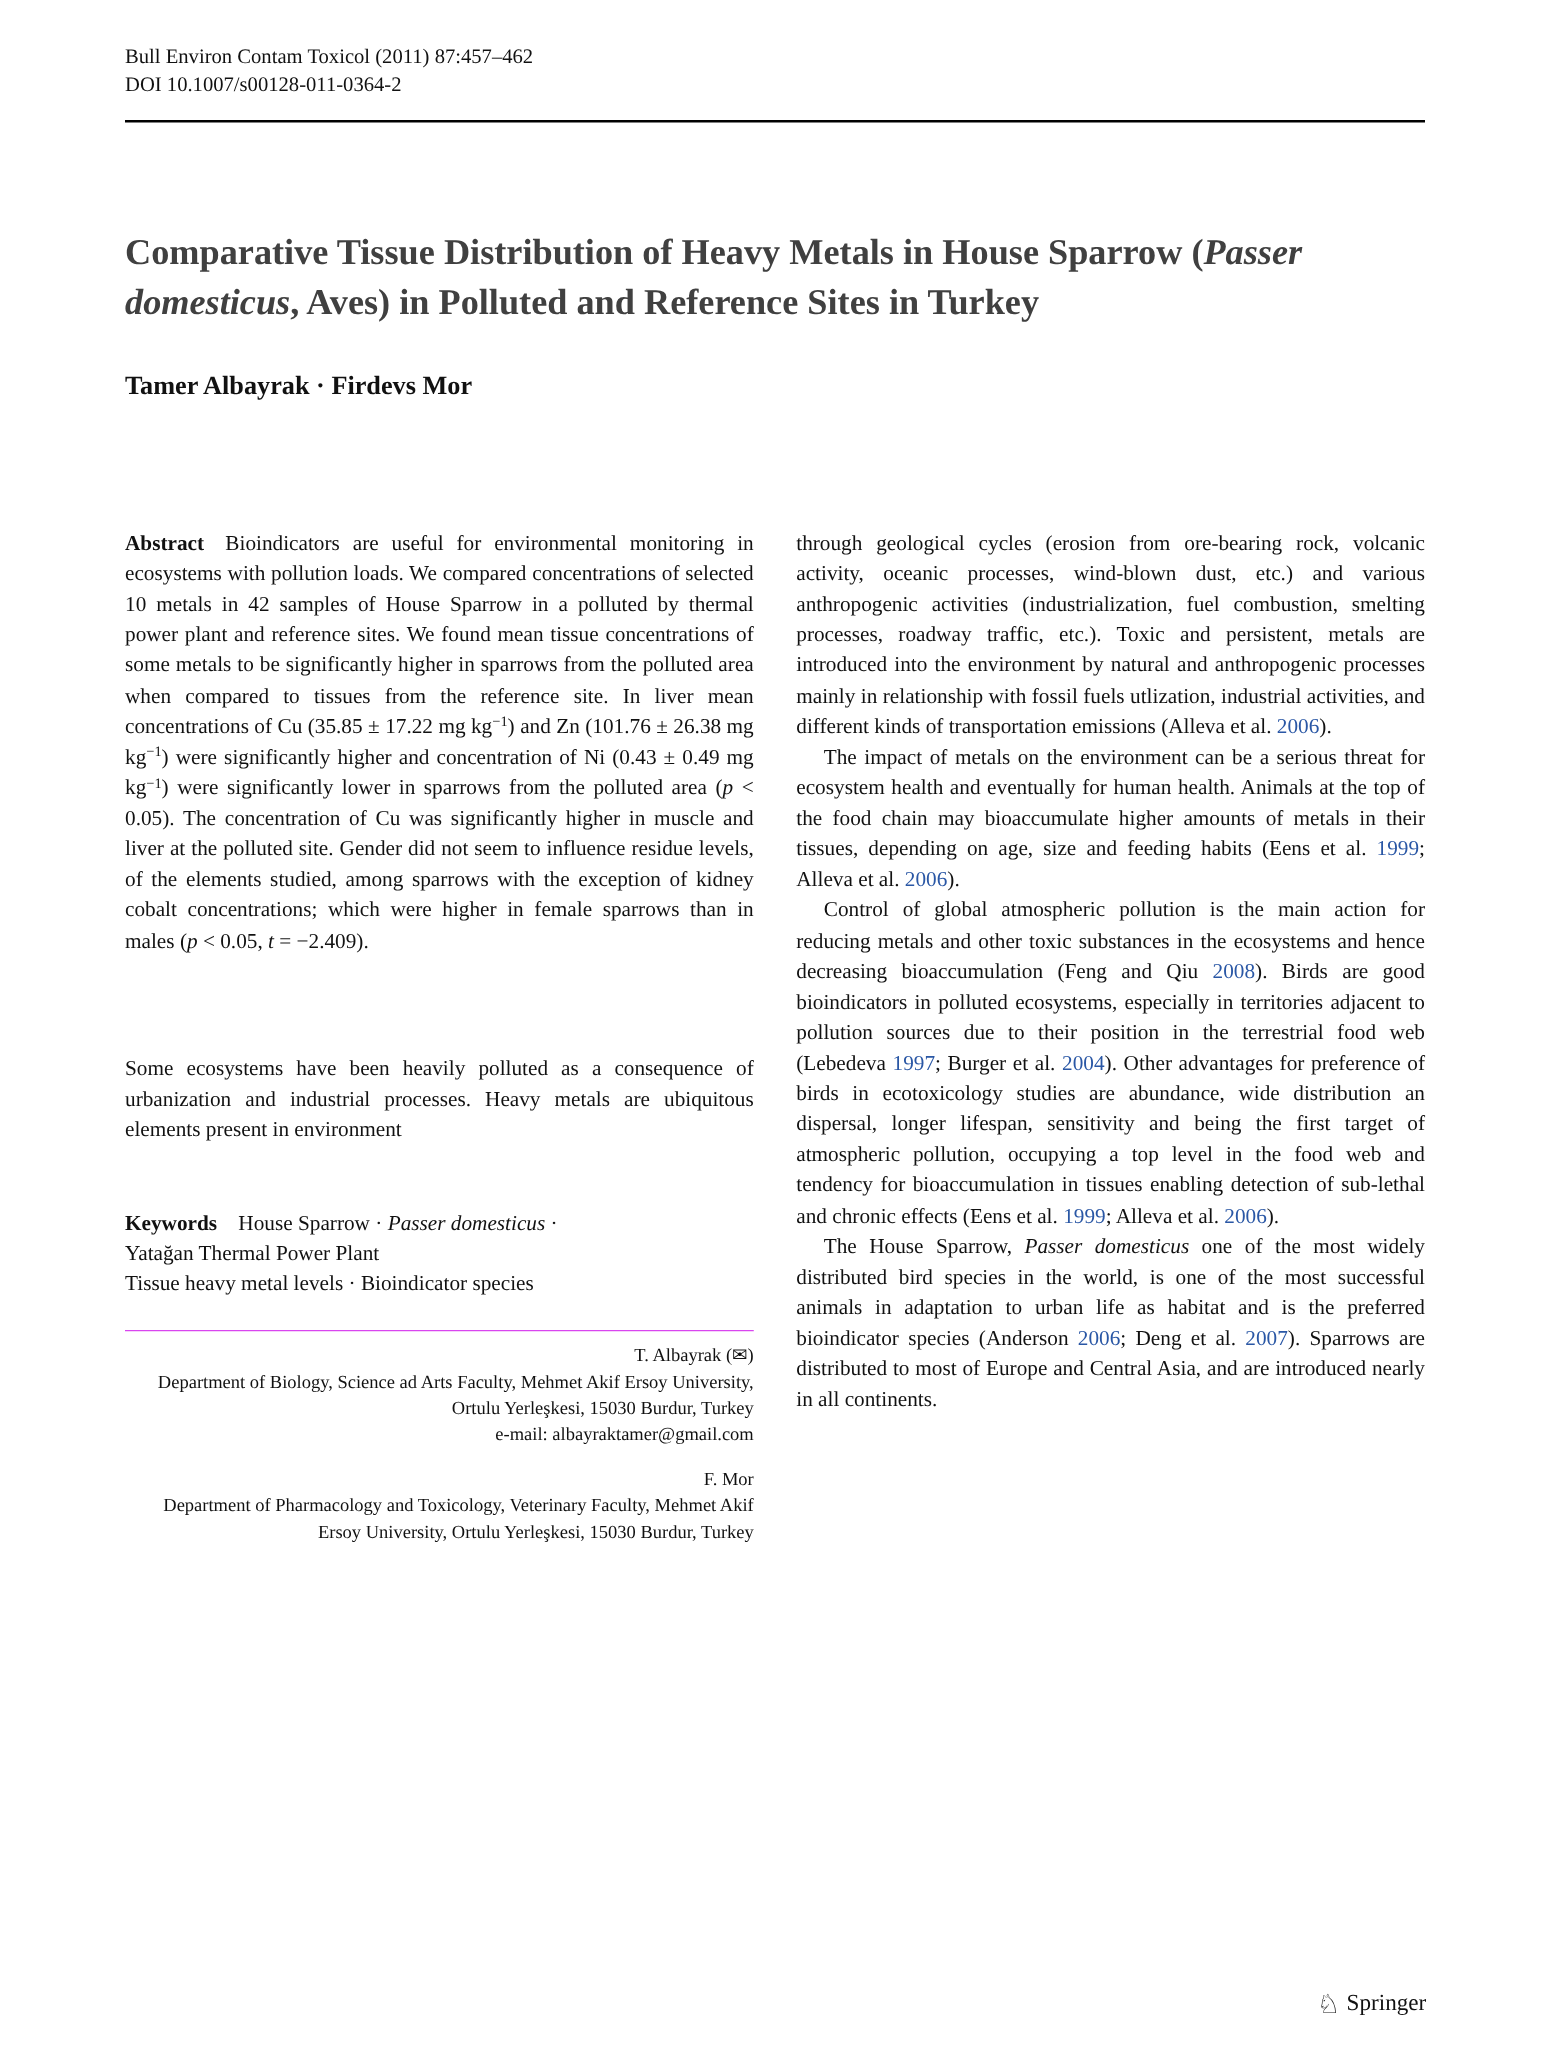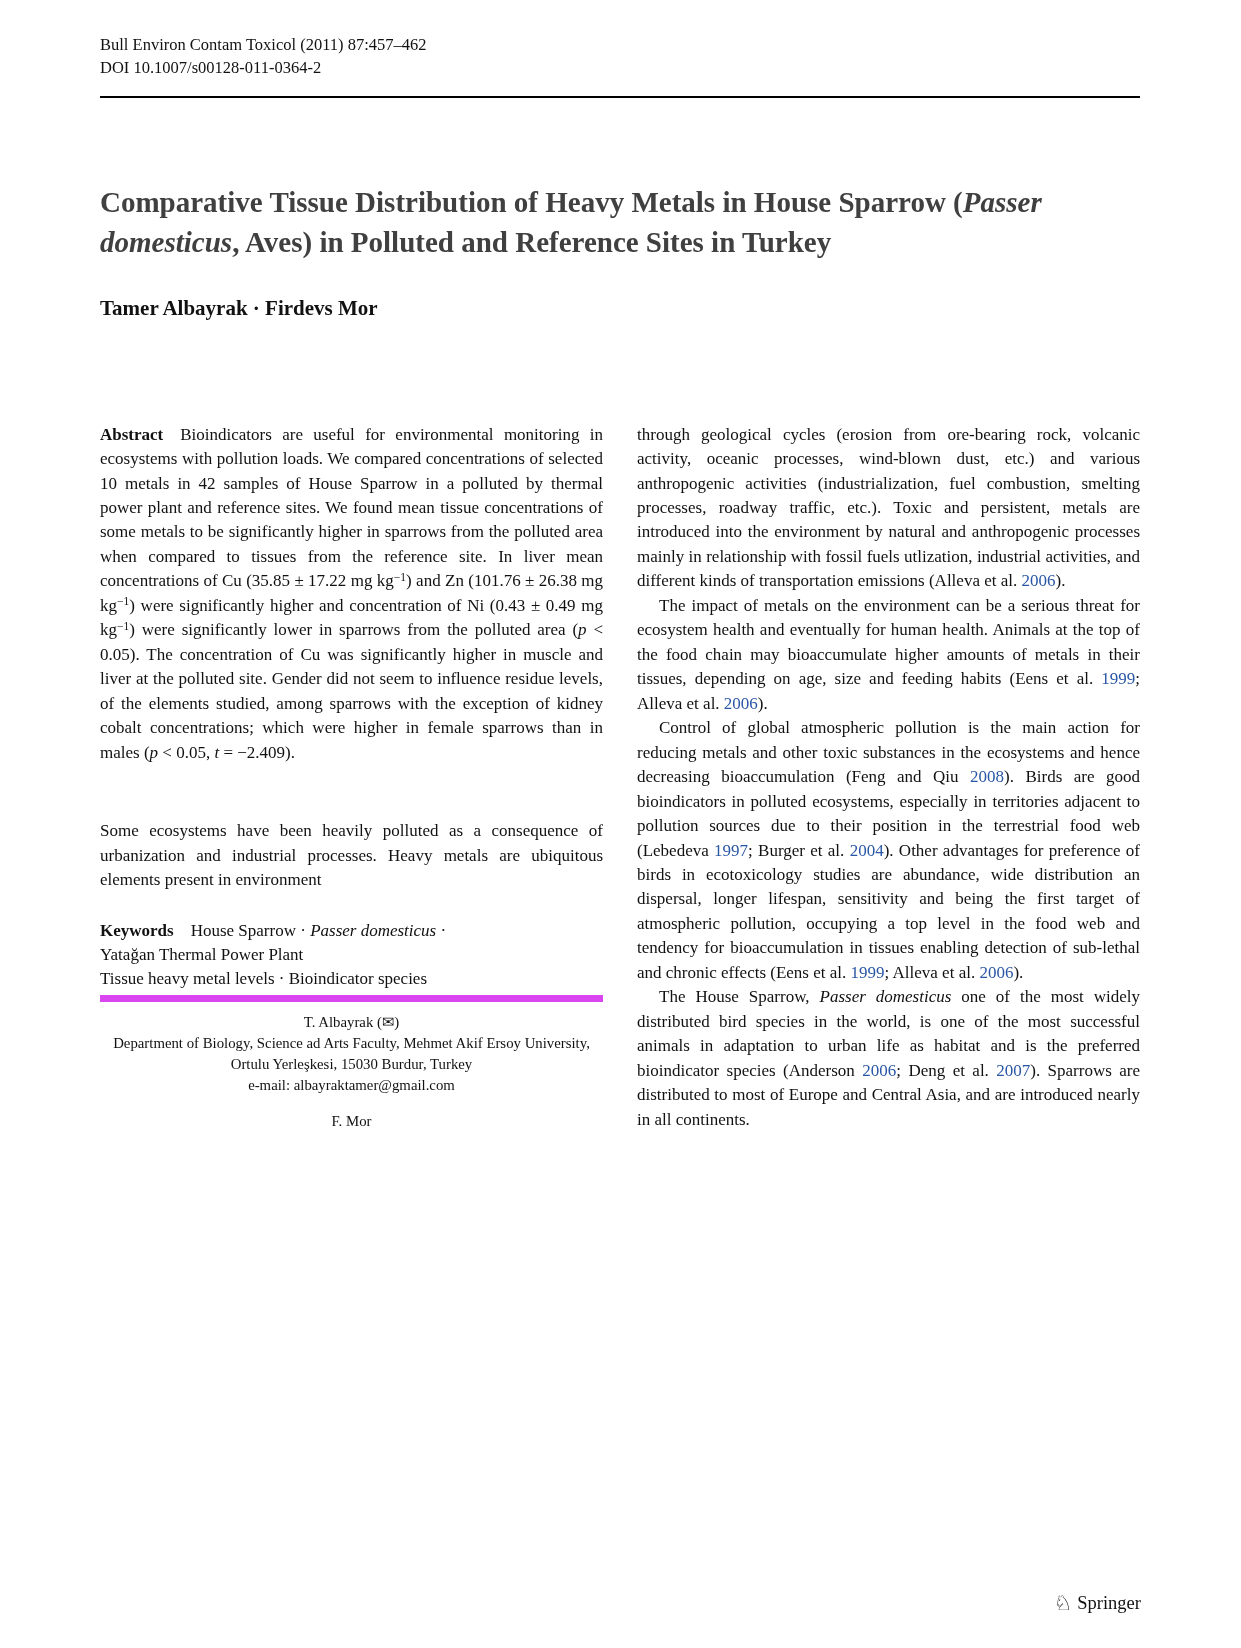--- a/index.html
+++ b/index.html
@@ -18,34 +18,34 @@
   .rule { border:none; border-top:2px solid #000; margin:16px 0 0 0; }
   h1.title {
     margin:84px 0 0 0;
     font-size:29px; line-height:1.38; font-weight:bold;
     max-width:950px; color:#404040;
   }
   .authors { margin-top:34px; font-weight:bold; font-size:21px; }
   .dates { margin-top:102px; font-size:16px; line-height:1.42; }
   .columns { display:flex; gap:34px; margin-top:52px; align-items:stretch; }
   .col { flex:1 1 0; min-width:0; font-size:17px; line-height:1.44; text-align:justify; }
-  .col-left { display:flex; flex-direction:column; }
+  .col-left { display:flex; flex-direction:column;gap:24px; }
   .para { margin:0; }
   .keywords { margin-top:26px; text-align:left; }
   .intro { margin-top:54px; }
   .indent { text-indent:22px; }
   .seg-i { font-style:italic; }
   .seg-b { font-weight:bold; }
   .seg-link { color:var(--link-color); cursor:pointer; }
   .seg-sup { font-size:68%; position:relative; top:-0.5em; }
   .footnote {
     margin-top:auto;
-    border-top:7px solid #d946ef;
+    border-top:1px solid #d946ef;
     padding-top:10px;
-    font-size:14.8px; line-height:1.42; text-align:center;
+    font-size:14.8px; line-height:1.42; text-align:right;
   }
   .footnote p { margin:0; }
   .footnote .second { margin-top:15px; }
   .footer {
     position:absolute; right:100px; bottom:34px;
     display:flex; align-items:center; gap:5px;
     font-size:18.5px;
   }
   .footer .logo { font-size:21px; line-height:1; }
 </style>
@@ -72,20 +72,21 @@
     <div class="col col-left">
       <p class="para"><span class="seg-b">Abstract</span><span> Bioindicators are useful for environmental monitoring in ecosystems with pollution loads. We compared concentrations of selected 10 metals in 42 samples of House Sparrow in a polluted by thermal power plant and reference sites. We found mean tissue concentrations of some metals to be significantly higher in sparrows from the polluted area when compared to tissues from the reference site. In liver mean concentrations of Cu (35.85 ± 17.22 mg kg</span><span class="seg-sup">−1</span><span>) and Zn (101.76 ± 26.38 mg kg</span><span class="seg-sup">−1</span><span>) were significantly higher and concentration of Ni (0.43 ± 0.49 mg kg</span><span class="seg-sup">−1</span><span>) were significantly lower in sparrows from the polluted area (</span><span class="seg-i">p</span><span> &lt; 0.05). The concentration of Cu was significantly higher in muscle and liver at the polluted site. Gender did not seem to influence residue levels, of the elements studied, among sparrows with the exception of kidney cobalt concentrations; which were higher in female sparrows than in males (</span><span class="seg-i">p</span><span> &lt; 0.05, </span><span class="seg-i">t</span><span> = −2.409).</span></p>
       <p class="para intro">Some ecosystems have been heavily polluted as a consequence of urbanization and industrial processes. Heavy metals are ubiquitous elements present in environment</p>
       <p class="para keywords"><span class="seg-b">Keywords</span><span> House Sparrow · </span><span class="seg-i">Passer domesticus</span><span> ·</span><br><span>Yatağan Thermal Power Plant</span><br><span>Tissue heavy metal levels · Bioindicator species</span></p>
 
       <div class="footnote">
         <p><span>T. Albayrak (</span><span>✉</span><span>)</span></p>
         <p>Department of Biology, Science ad Arts Faculty, Mehmet Akif Ersoy University, Ortulu Yerleşkesi, 15030 Burdur, Turkey</p>
         <p>e-mail: albayraktamer@gmail.com</p>
         <p class="second">F. Mor</p>
+        <p>Department of Pharmacology and Toxicology, Veterinary Faculty, Mehmet Akif Ersoy University, Ortulu Yerleşkesi, 15030 Burdur, Turkey</p>
       </div>
     </div>
 
     <div class="col col-right">
       <p class="para"><span>through geological cycles (erosion from ore-bearing rock, volcanic activity, oceanic processes, wind-blown dust, etc.) and various anthropogenic activities (industrialization, fuel combustion, smelting processes, roadway traffic, etc.). Toxic and persistent, metals are introduced into the environment by natural and anthropogenic processes mainly in relationship with fossil fuels utlization, industrial activities, and different kinds of transportation emissions (Alleva et al. </span><span class="seg-link">2006</span><span>).</span></p>
       <p class="para indent"><span>The impact of metals on the environment can be a serious threat for ecosystem health and eventually for human health. Animals at the top of the food chain may bioaccumulate higher amounts of metals in their tissues, depending on age, size and feeding habits (Eens et al. </span><span class="seg-link">1999</span><span>; Alleva et al. </span><span class="seg-link">2006</span><span>).</span></p>
       <p class="para indent"><span>Control of global atmospheric pollution is the main action for reducing metals and other toxic substances in the ecosystems and hence decreasing bioaccumulation (Feng and Qiu </span><span class="seg-link">2008</span><span>). Birds are good bioindicators in polluted ecosystems, especially in territories adjacent to pollution sources due to their position in the terrestrial food web (Lebedeva </span><span class="seg-link">1997</span><span>; Burger et al. </span><span class="seg-link">2004</span><span>). Other advantages for preference of birds in ecotoxicology studies are abundance, wide distribution an dispersal, longer lifespan, sensitivity and being the first target of atmospheric pollution, occupying a top level in the food web and tendency for bioaccumulation in tissues enabling detection of sub-lethal and chronic effects (Eens et al. </span><span class="seg-link">1999</span><span>; Alleva et al. </span><span class="seg-link">2006</span><span>).</span></p>
       <p class="para indent"><span>The House Sparrow, </span><span class="seg-i">Passer domesticus</span><span> one of the most widely distributed bird species in the world, is one of the most successful animals in adaptation to urban life as habitat and is the preferred bioindicator species (Anderson </span><span class="seg-link">2006</span><span>; Deng et al. </span><span class="seg-link">2007</span><span>). Sparrows are distributed to most of Europe and Central Asia, and are introduced nearly in all continents.</span></p>
     </div>
 

